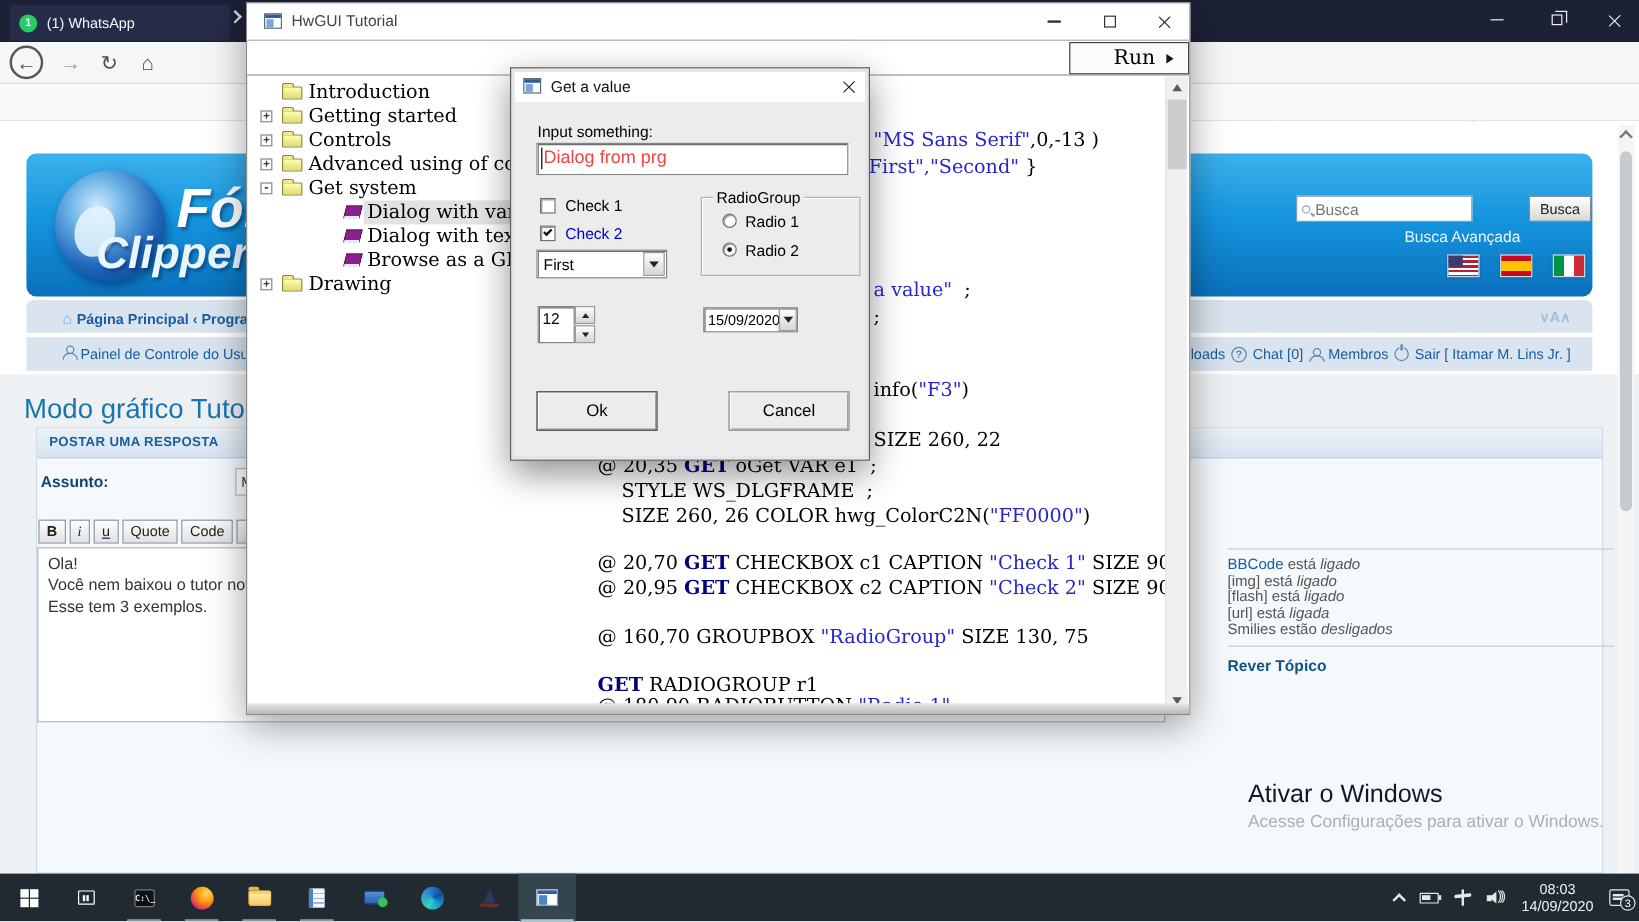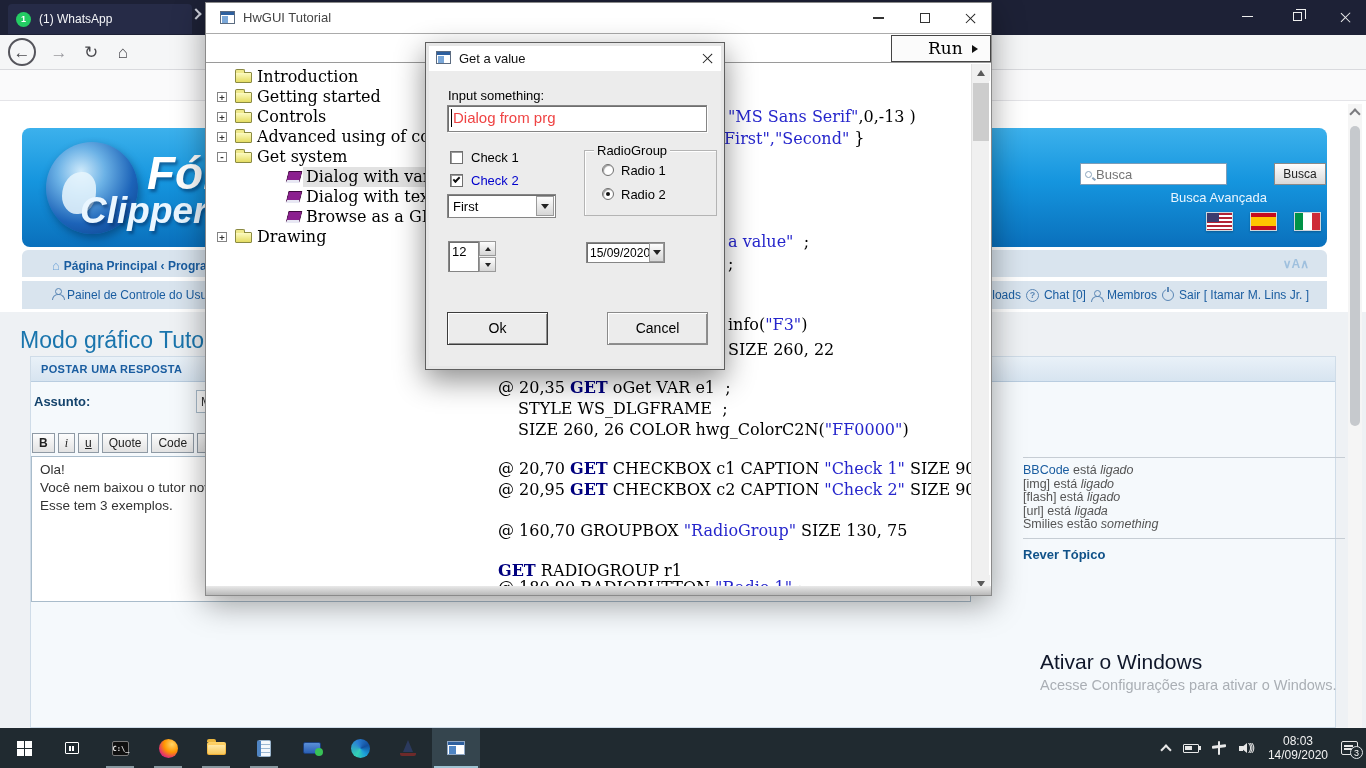--- a/index.html
+++ b/index.html
@@ -145,21 +145,21 @@
   .cs-n { color:#000; } .cs-s { color:#2626cc; } .cs-k { color:#00007f; font-weight:bold; }
 
   .hw-vsb { position:absolute; left:765px; top:61px; width:18px; height:528px; background:#f0f0f0; border-left:1px solid #e2e2e2; }
   .sb-btn { position:absolute; left:0; width:18px; height:17px; background:#f0f0f0; display:flex; align-items:center; justify-content:center; }
   .tri-up { width:0; height:0; border-left:4.5px solid transparent; border-right:4.5px solid transparent; border-bottom:6px solid #5a5a5a; }
   .tri-down { width:0; height:0; border-left:4.5px solid transparent; border-right:4.5px solid transparent; border-top:6px solid #5a5a5a; }
   .hw-vsb-thumb { position:absolute; left:1px; top:19px; width:16px; height:58px; background:#cdcdcd; }
   .hw-bottom { position:absolute; left:0; top:583px; width:785px; height:9px; background:linear-gradient(#e9e9e9,#b9b9b9); }
 
   
-  .dlg { position:absolute; left:425px; top:42px; width:300px; height:328px; background:#ececec; border:1px solid #5f5f5f; box-shadow:inset 0 0 0 3px #e6e6e6, 0 10px 28px rgba(0,0,0,.45); }
+  .dlg { position:absolute; left:425px; top:56px; width:300px; height:328px; background:#ececec; border:1px solid #5f5f5f; box-shadow:inset 0 0 0 3px #e6e6e6, 0 10px 28px rgba(0,0,0,.45); }
   .dlg-titlebar { position:absolute; left:3px; top:3px; width:292px; height:25px; background:#fff; }
   .dlg-title { position:absolute; left:30px; top:5px; font-size:13px; color:#111; }
   .dlg-close { position:absolute; right:8px; top:6px; }
   .dlg-label { position:absolute; left:22px; top:45px; font-size:13px; color:#000; }
   .dlg-input { position:absolute; left:21px; top:62px; width:260px; height:27px; background:#fff; border:1px solid #858585; box-shadow:inset 1px 1px 0 #6e6e6e, 1px 1px 0 #fdfdfd; font-size:15px; color:#ef4444; padding:3px 0 0 5px; white-space:nowrap; overflow:hidden; }
   .caret { position:absolute; left:25px; top:66px; width:1px; height:18px; background:#000; }
   .chk { position:absolute; width:13px; height:13px; background:#fff; border:1px solid #707070; box-shadow:inset 1px 1px 0 #9a9a9a; }
   .chk .tick { position:absolute; left:2px; top:2px; width:7px; height:4px; border-left:2px solid #111; border-bottom:2px solid #111; transform:rotate(-45deg); }
   .chk-label { position:absolute; font-size:13px; color:#000; }
   .blue-label { color:#0000cc; }
@@ -336,21 +336,21 @@
         <div class="msg-line">Você nem baixou o tutor novo</div>
         <div class="msg-line">Esse tem 3 exemplos.</div>
       </div>
     <div class="bb-panel">
       <div class="bb-hr"></div>
       <div>
           <div class="bb-line"><span class="bb-link">BBCode</span><span class=""> está </span><span class="bb-i">ligado</span></div>
           <div class="bb-line"><span class="">[img] está </span><span class="bb-i">ligado</span></div>
           <div class="bb-line"><span class="">[flash] está </span><span class="bb-i">ligado</span></div>
           <div class="bb-line"><span class="">[url] está </span><span class="bb-i">ligada</span></div>
-          <div class="bb-line"><span class="">Smilies estão </span><span class="bb-i">something</span></div>
+          <div class="bb-line"><span class="">Smilies estão </span><span class="bb-i">desligados</span></div>
         </div>
       <div class="bb-hr" style="margin-top:6px;"></div>
       <div class="rever">Rever Tópico</div>
     </div>
   </div>
 
   <div class="watermark1">Ativar o Windows</div>
   <div class="watermark2">Acesse Configurações para ativar o Windows.</div>
 
   <div class="page-sb">
@@ -420,21 +420,21 @@
           <div class="tree-folder"></div>
           <span class="tree-label">Drawing</span>
         </div>
       </div>
     <div class="hw-code">
         <div class="code-line" style="left: 522px; top: 43px;"><span class="cs-s">"MS Sans Serif"</span><span class="cs-n">,0,-13 )</span></div>
         <div class="code-line" style="left: 518px; top: 65px;"><span class="cs-s">First","Second"</span><span class="cs-n"> }</span></div>
         <div class="code-line" style="left: 522px; top: 168px;"><span class="cs-s">a value"</span><span class="cs-n">  ;</span></div>
         <div class="code-line" style="left: 522px; top: 190px;"><span class="cs-n">;</span></div>
         <div class="code-line" style="left: 522px; top: 251px;"><span class="cs-n">info(</span><span class="cs-s">"F3"</span><span class="cs-n">)</span></div>
-        <div class="code-line" style="left: 522px; top: 276px;"><span class="cs-n">SIZE 260, 22</span></div>
+        <div class="code-line" style="left: 522px; top: 293px;"><span class="cs-n">SIZE 260, 22</span></div>
         <div class="code-line" style="left: 292px; top: 314px;"><span class="cs-n">@ 20,35 </span><span class="cs-k">GET</span><span class="cs-n"> oGet VAR e1  ;</span></div>
         <div class="code-line" style="left: 312px; top: 335px;"><span class="cs-n">STYLE WS_DLGFRAME  ;</span></div>
         <div class="code-line" style="left: 312px; top: 356px;"><span class="cs-n">SIZE 260, 26 COLOR hwg_ColorC2N(</span><span class="cs-s">"FF0000"</span><span class="cs-n">)</span></div>
         <div class="code-line" style="left: 292px; top: 395px;"><span class="cs-n">@ 20,70 </span><span class="cs-k">GET</span><span class="cs-n"> CHECKBOX c1 CAPTION </span><span class="cs-s">"Check 1"</span><span class="cs-n"> SIZE 90, 20</span></div>
         <div class="code-line" style="left: 292px; top: 416px;"><span class="cs-n">@ 20,95 </span><span class="cs-k">GET</span><span class="cs-n"> CHECKBOX c2 CAPTION </span><span class="cs-s">"Check 2"</span><span class="cs-n"> SIZE 90, 20 COLO</span></div>
         <div class="code-line" style="left: 292px; top: 457px;"><span class="cs-n">@ 160,70 GROUPBOX </span><span class="cs-s">"RadioGroup"</span><span class="cs-n"> SIZE 130, 75</span></div>
         <div class="code-line" style="left: 292px; top: 497px;"><span class="cs-k">GET</span><span class="cs-n"> RADIOGROUP r1</span></div>
         <div class="code-line" style="left: 292px; top: 514px;"><span class="cs-n">@ 180,90 RADIOBUTTON </span><span class="cs-s">"Radio 1"</span><span class="cs-n"> ;</span></div>
       </div>
     <div class="hw-vsb">

